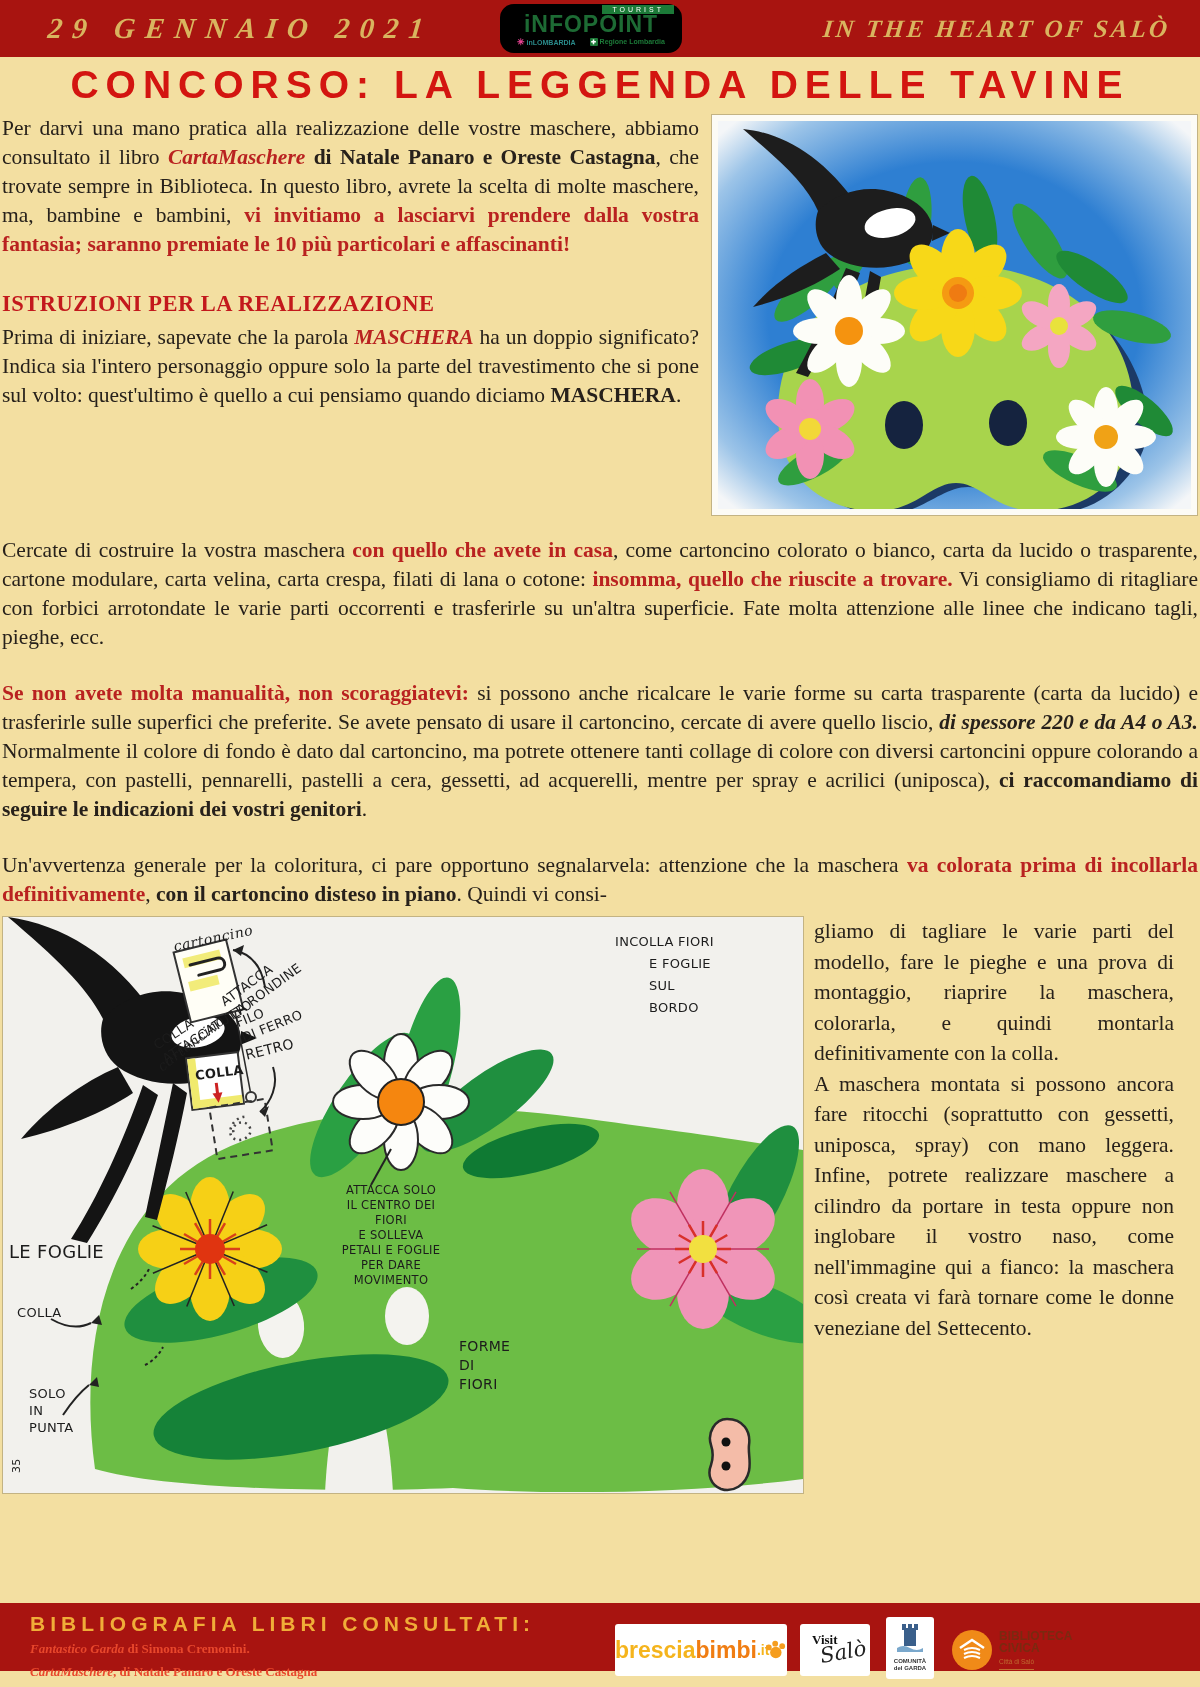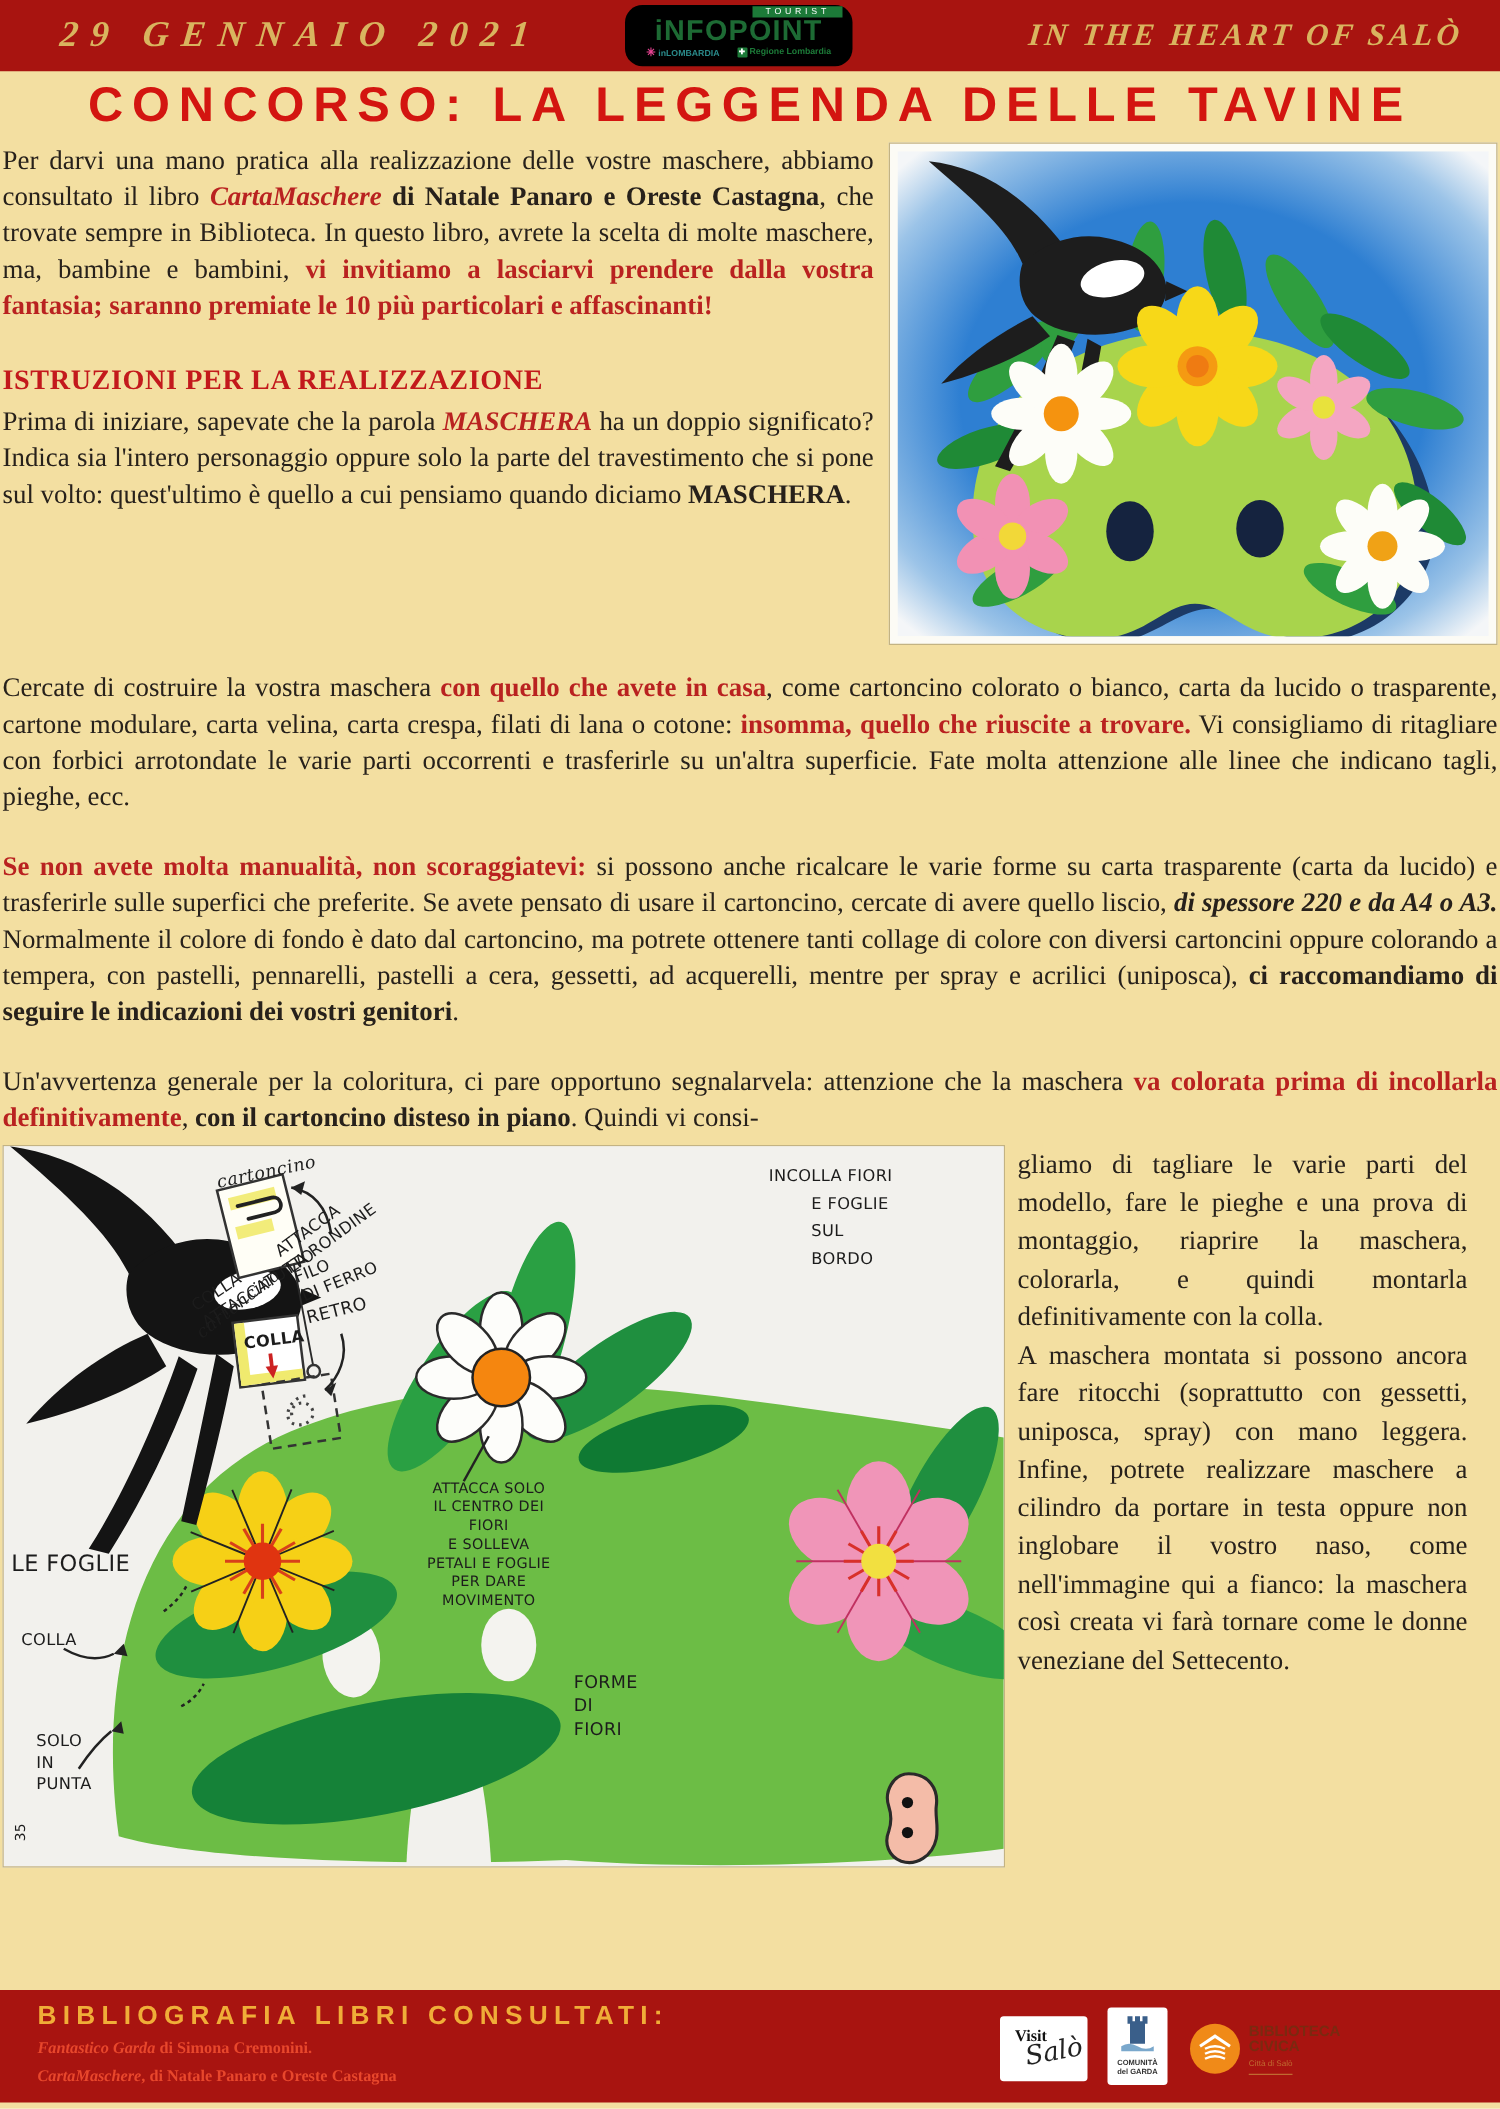--- a/index.html
+++ b/index.html
@@ -45,21 +45,21 @@
   .figure-instr{position:relative;width:802px;height:578px;background:#f2f1ed;border:1px solid #c3b383;
                 box-sizing:border-box;flex:none;}
   .col-right{width:360px;}
   .col-right .para{line-height:30.5px;}
   .col-right .para + .para{margin-top:0;}
   
   .ann{position:absolute;font-family:"DejaVu Sans",sans-serif;font-size:13px;color:#1c1c1c;
        white-space:pre-line;line-height:1.22;letter-spacing:.3px;}
   .ann-script{font-family:"DejaVu Serif",serif;font-style:italic;font-size:14px;letter-spacing:.5px;}
   
-  footer{position:absolute;left:0;right:0;bottom:5px;height:90px;background:#a81410;}
+  footer{position:absolute;left:0;right:0;bottom:16px;height:68px;background:#a81410;}
   .bib-head{position:absolute;left:30px;top:9px;color:#f0ad38;font-family:"Liberation Sans",sans-serif;
             font-weight:bold;font-size:21px;letter-spacing:5px;}
   .bib-book{position:absolute;left:30px;color:#e8472c;font-weight:bold;font-size:13px;}
   .bib-book.b1{top:38px;} .bib-book.b2{top:61px;}
   .r-fi{font-style:italic;}
   .lg{position:absolute;background:#fff;border-radius:3px;}
   .lg-brescia{left:615px;top:21px;width:172px;height:52px;display:flex;align-items:center;
               justify-content:center;font-family:"Liberation Sans",sans-serif;font-weight:bold;}
   .br1{color:#f5b41c;font-size:23px;} .br2{color:#f07d12;font-size:23px;} .br3{color:#f5b41c;font-size:14px;}
   .lg-brescia svg{margin-left:-4px;}
@@ -440,20 +440,31 @@
         <p class="para"><span class="r-n">A maschera montata si possono ancora fare ritocchi (soprattutto con gessetti, uniposca, spray) con mano leggera. Infine, potrete realizzare maschere a cilindro da portare in testa oppure non inglobare il vostro naso, come nell'immagine qui a fianco: la maschera così creata vi farà tornare come le donne veneziane del Settecento.</span></p>
       </div>
     </section>
   </main>
 
   <footer>
     <div class="bib-head">BIBLIOGRAFIA LIBRI CONSULTATI:</div>
     <div class="bib-book b1"><span class="r-fi">Fantastico Garda</span><span class="r-fn"> di Simona Cremonini.</span></div>
     <div class="bib-book b2"><span class="r-fi">CartaMaschere</span><span class="r-fn">, di Natale Panaro e Oreste Castagna</span></div>
 
+    <div class="lg lg-brescia">
+      <span class="br1">brescia</span>
+      <span class="br2">bimbi</span>
+      <span class="br3">.it</span>
+      <svg width="34" height="34" viewBox="0 0 34 34">
+        <circle cx="17" cy="21" r="9" fill="#f59d1e"></circle>
+        <circle cx="6" cy="13" r="4.5" fill="#f59d1e"></circle>
+        <circle cx="16" cy="7" r="4.5" fill="#f59d1e"></circle>
+        <circle cx="27" cy="11" r="4.5" fill="#f59d1e"></circle>
+      </svg>
+    </div>
 
     <div class="lg lg-visit">
       <span class="v1">Visit</span>
       <span class="v2">Salò</span>
     </div>
 
     <div class="lg lg-comunita">
       <svg width="30" height="34" viewBox="0 0 30 34" style="margin-top:3px;">
         <rect x="9" y="8" width="12" height="18" fill="#3a5f8a"></rect>
         <rect x="7" y="4" width="4" height="6" fill="#3a5f8a"></rect>

